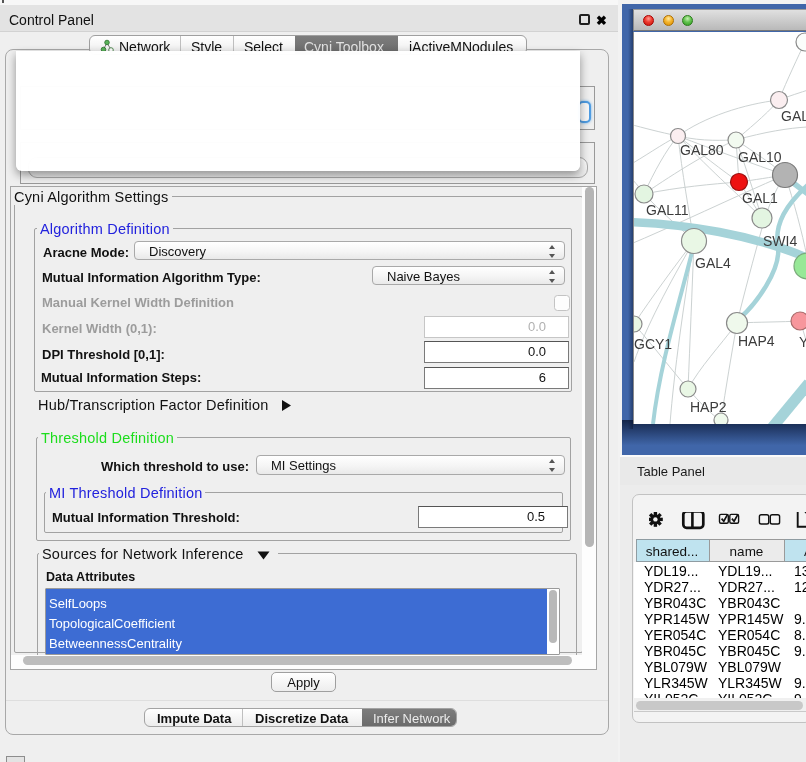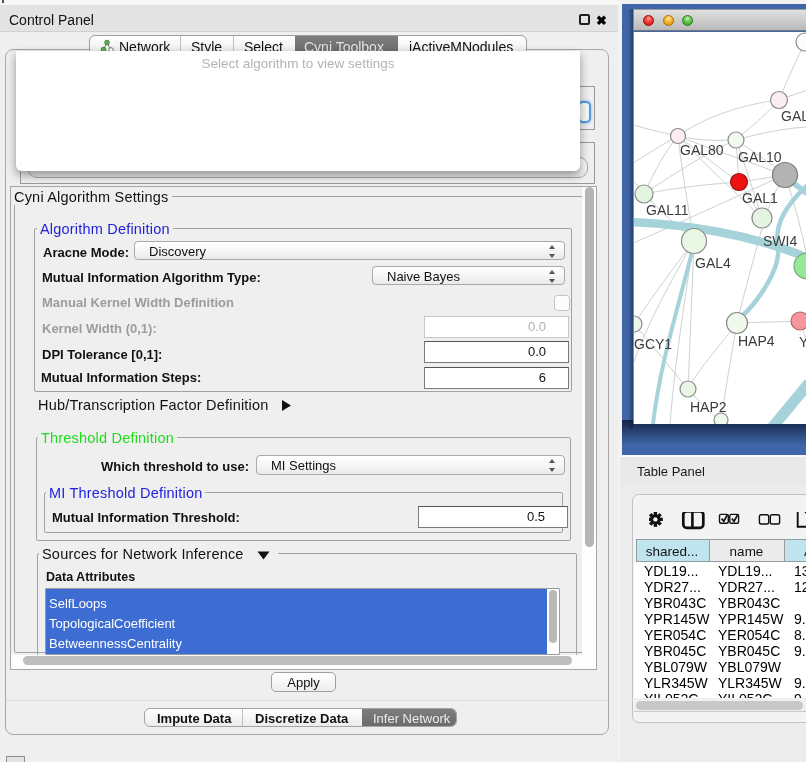--- a/index.html
+++ b/index.html
@@ -82,21 +82,21 @@
         <path d="M2 12 L5 16 L8 12 Z" fill="#555"></path>
       </svg></div>
 </div>
 
 <div class="abs blab" style="left:42px;top:295px;color:#9c9c9c;">Manual Kernel Width Definition</div>
 <div class="abs" style="left:554px;top:295px;width:16px;height:16px;border:1px solid #c3c3c3;border-radius:3.5px;background:#fdfdfd;"></div>
 
 <div class="abs blab" style="left:42px;top:321px;color:#9c9c9c;">Kernel Width (0,1):</div>
 <div class="field" style="left:424px;top:316px;width:145px;height:22px;border:1px solid #c6c6c6;color:#b1b1b1;line-height:20px;">0.0</div>
 
-<div class="abs blab" style="left:42px;top:347px;">DPI Tolerance [0,1]:</div>
+<div class="abs blab" style="left:42px;top:347px;">DPI Threshold [0,1]:</div>
 <div class="field" style="left:424px;top:341px;width:145px;height:22px;border:1px solid #7a7a7a;border-top-color:#555;line-height:20px;">0.0</div>
 
 <div class="abs blab" style="left:41px;top:370px;">Mutual Information Steps:</div>
 <div class="field" style="left:424px;top:367px;width:145px;height:22px;border:1px solid #7a7a7a;border-top-color:#555;line-height:20px;">6</div>
 
 <div class="abs" style="left:38px;top:397px;font-size:14.5px;letter-spacing:0.2px;color:#111;">Hub/Transcription Factor Definition</div>
 <svg class="abs" style="left:280px;top:399px;" width="12" height="13" viewBox="0 0 12 13">
     <path d="M2 1 L11 6.5 L2 12 Z" fill="#111"></path>
   </svg>
 
@@ -146,21 +146,20 @@
   <div class="abs" style="left:97px;top:0;width:1px;height:19px;background:#bfbfbf;"></div>
   <div class="abs" style="left:217px;top:0;width:96px;height:19px;background:linear-gradient(#7d7d7d,#696969);"></div>
   <div class="abs" style="left:12px;top:2px;font-size:13px;font-weight:bold;color:#111;">Impute Data</div>
   <div class="abs" style="left:110px;top:2px;font-size:13px;font-weight:bold;color:#111;">Discretize Data</div>
   <div class="abs" style="left:228px;top:2px;font-size:13px;color:#ececec;">Infer Network</div>
 </div>
 
 <div class="abs" style="left:6px;top:756px;width:19px;height:12px;border:1.5px solid #8d8d8d;background:#e3e3e3;"></div>
 
 <div class="abs" style="left:16px;top:51px;width:564px;height:120px;background:rgba(255,255,255,0.98);border-radius:0 0 6px 6px;box-shadow:0 4px 10px rgba(0,0,0,0.4);">
-  <div class="abs" style="left:0;top:5px;width:564px;height:16px;text-align:center;font-size:13.5px;color:#b3b3b3;">Select algorithm to view settings</div>
 </div>
 
 <svg class="abs" style="left:620px;top:360px;" width="5" height="8" viewBox="0 0 5 8">
     <path d="M4.5 0.5 L0.5 4 L4.5 7.5 Z" fill="#9a9a9a"></path>
   </svg>
 <div class="abs" style="left:618px;top:0;width:188px;height:762px;background:#f2f2f2;"></div>
 
 <div class="abs" style="left:622px;top:4px;width:184px;height:451px;background:#4066a9;overflow:hidden;">
   <div class="abs" style="left:6px;top:5px;width:5px;height:420px;background:linear-gradient(90deg,rgba(5,15,40,0),rgba(5,15,40,0.45));"></div>
 

